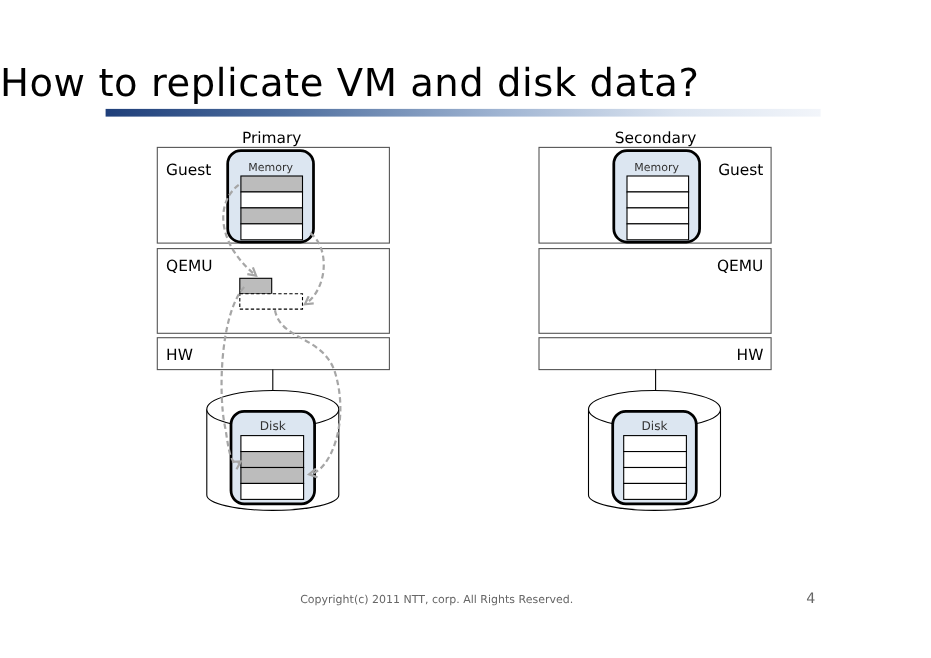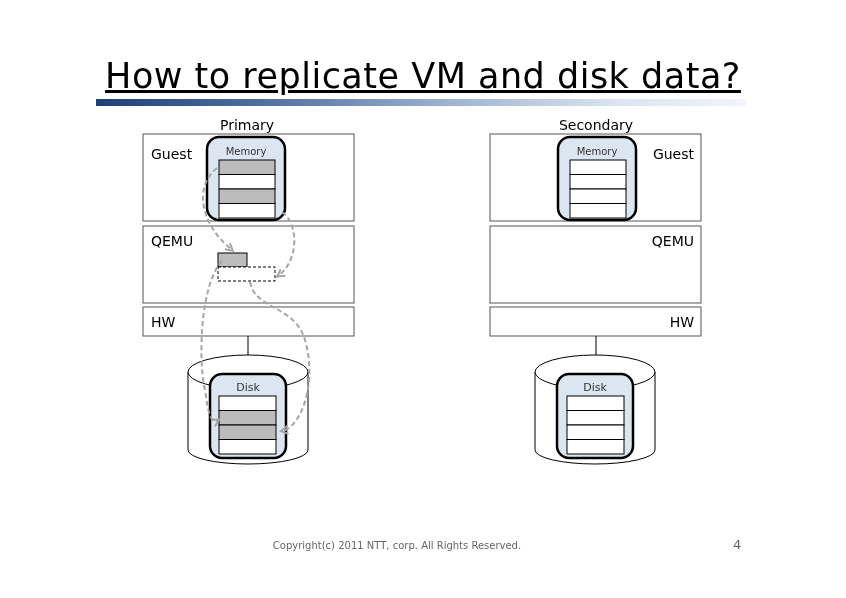--- a/index.html
+++ b/index.html
@@ -1,17 +1,17 @@
 <!DOCTYPE html>
 <html><head>
 <meta charset="utf-8">
 <style>
   html,body{margin:0;padding:0;background:#fff;}
   body{width:846px;height:598px;position:relative;overflow:hidden;font-family:"DejaVu Sans",sans-serif;}
-  .title{position:absolute;left:0;width:846px;top:56px;text-align:center;font-size:35px;color:#000;letter-spacing:0.5px;text-decoration:underline;}
+  .title{position:absolute;left:0;width:846px;top:56px;text-align:left;font-size:35px;color:#000;letter-spacing:0.5px;}
   .bar{position:absolute;left:96px;top:99px;width:650px;height:7px;background:linear-gradient(to right,#1f3f7a 0%,#4e6e9e 25%,#9fb4d2 55%,#dbe4f0 80%,#f2f5fa 100%);}
   svg{position:absolute;left:0;top:0;}
   svg text{font-family:"DejaVu Sans",sans-serif;}
   .footer{position:absolute;top:540px;left:0;width:794px;text-align:center;font-size:10px;color:#666;}
   .pagenum{position:absolute;top:537px;left:733px;font-size:13px;color:#666;}
 </style>
 </head>
 <body>
 
 <div class="title">How to replicate VM and disk data?</div>

